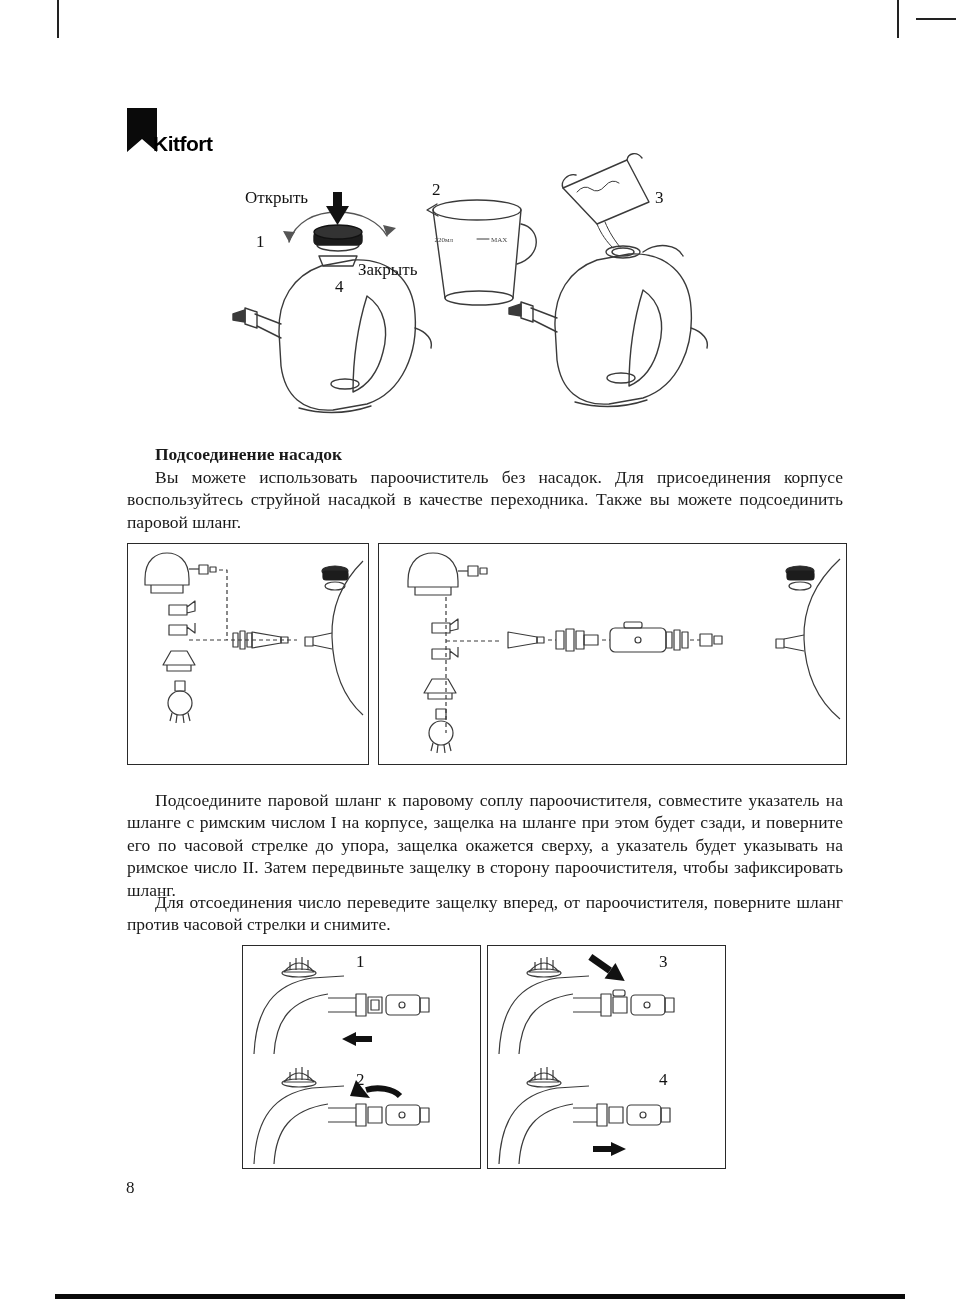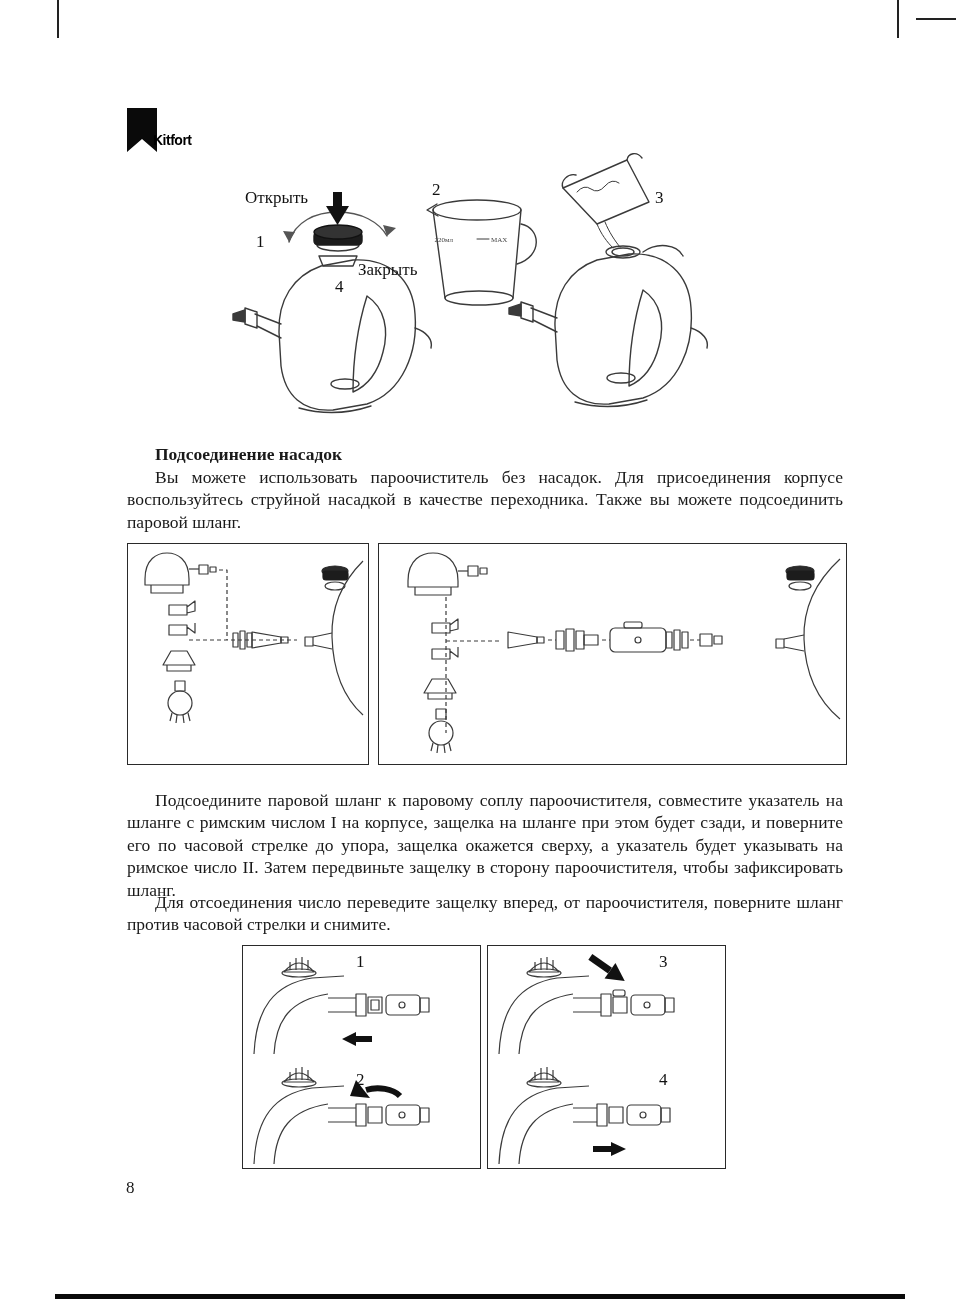--- a/index.html
+++ b/index.html
@@ -5,21 +5,21 @@
   html,body{margin:0;padding:0;background:#ffffff;}
   .page{
     position:relative;width:956px;height:1307px;background:#ffffff;
     font-family:"Liberation Serif", serif;color:#1a1a1a;overflow:hidden;
   }
   .cropmark{position:absolute;background:#222;}
   .brand{position:absolute;left:127px;top:108px;width:120px;height:52px;}
   .brand-name{
     position:absolute;left:26px;top:24px;
     font-family:"Liberation Sans", sans-serif;font-weight:bold;
-    font-size:14px;letter-spacing:-0.5px;color:#000;
+    font-size:21px;letter-spacing:-0.5px;color:#000;
   }
   .fig-top{position:absolute;left:225px;top:148px;width:520px;height:292px;}
   .fig-label{position:absolute;font-size:17px;color:#111;white-space:nowrap;}
   .fig-num{position:absolute;font-size:17px;color:#111;}
   .heading{
     position:absolute;left:155px;top:444px;font-size:17.5px;font-weight:bold;text-align:center;
   }
   .para{
     position:absolute;left:127px;width:716px;font-size:17.5px;
     line-height:22.4px;text-align:justify;text-indent:28px;

